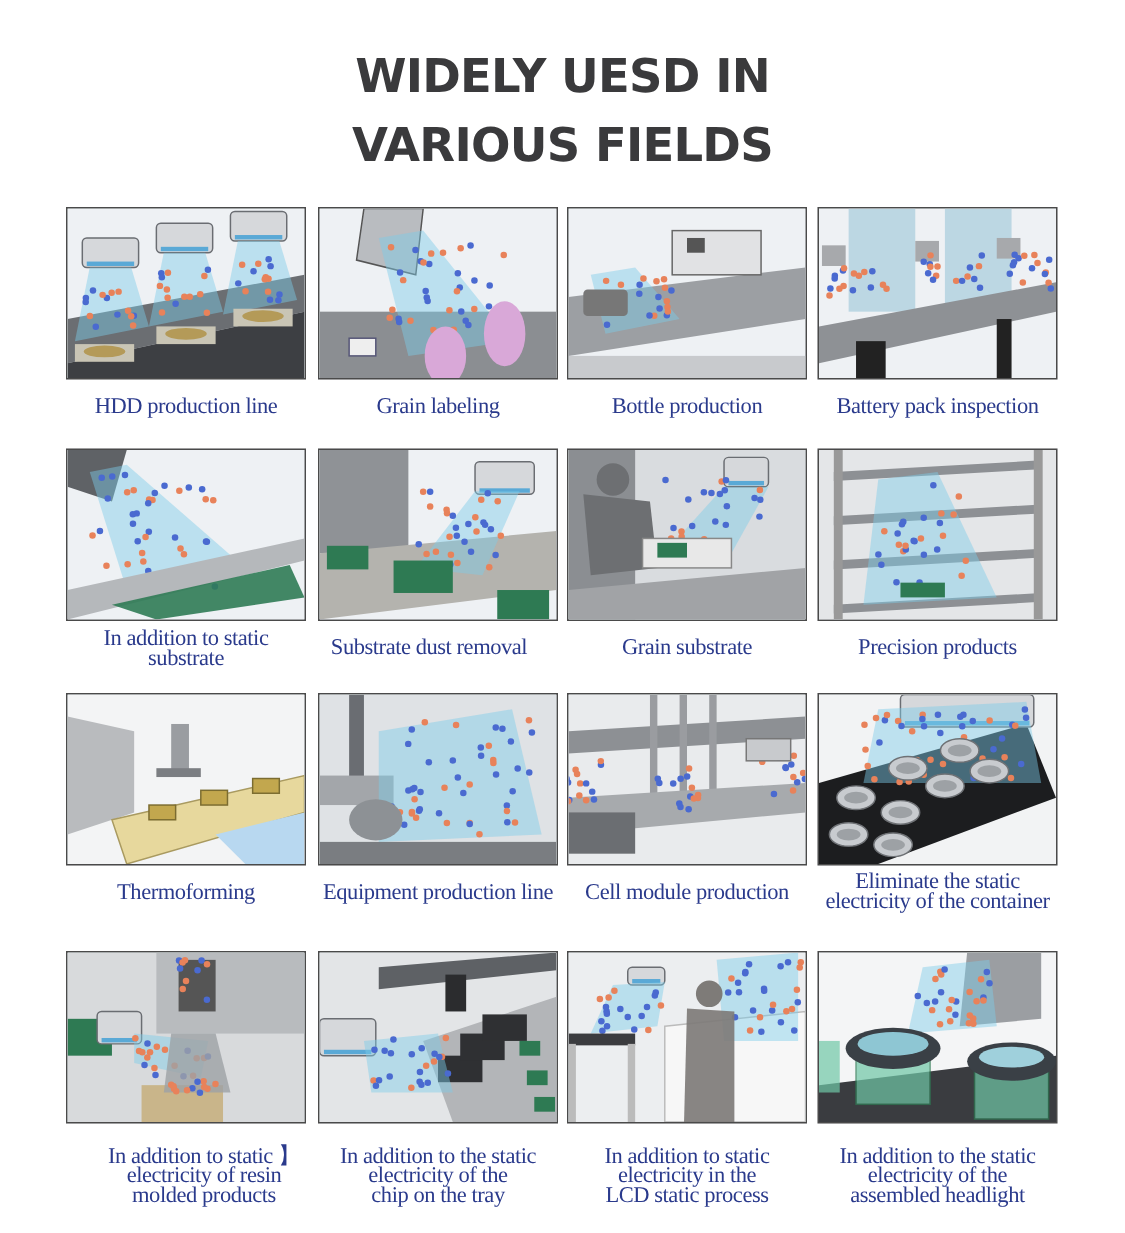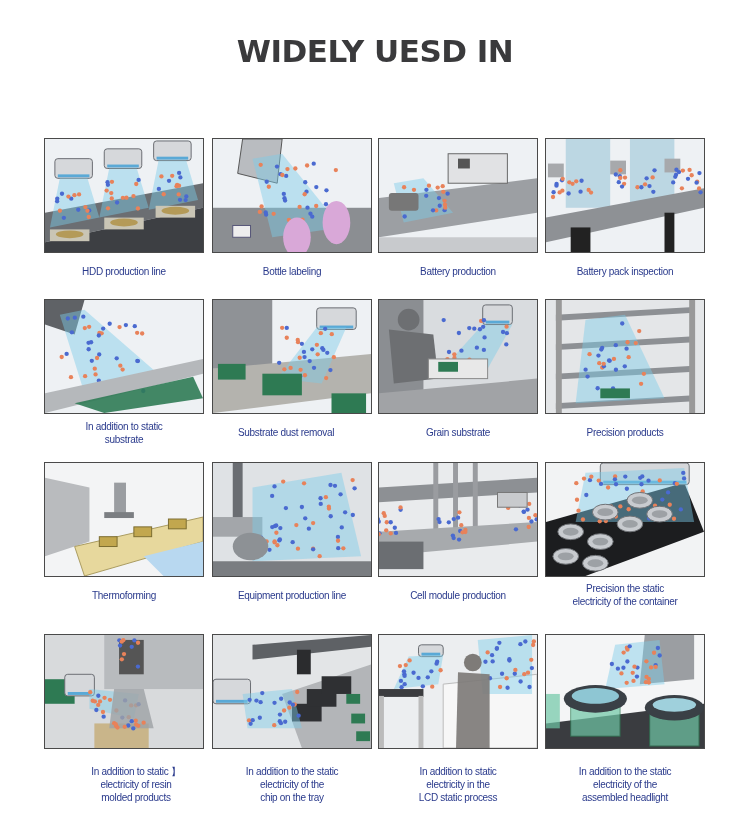--- a/index.html
+++ b/index.html
@@ -5,28 +5,29 @@
     html, body { margin: 0; padding: 0; background: #ffffff; }
     body { width: 750px; height: 822px; position: relative; overflow: hidden;
            font-family: "Liberation Sans", "DejaVu Sans", sans-serif; }
     .title { position: absolute; left: 0; top: 28px; width: 750px; text-align: center;
              color: #3a3a3c; font-weight: bold; font-size: 31px; line-height: 46px; letter-spacing: -0.5px;
              font-family: "DejaVu Sans", sans-serif; }
     .title div { display: block; }
     .tile { position: absolute; width: 160px; height: 115px; border: 1.5px solid #4a4a4a;
             box-sizing: border-box; overflow: hidden; background: #e9ecef; }
     .caption { position: absolute; width: 176px; text-align: center; color: #2a3a8c;
-               font-size: 10px; line-height: 13px; font-family: Liberation Sans, sans-serif; letter-spacing: -0.3px; }
+               font-size: 15px; line-height: 13px; font-family: Liberation Serif, serif; letter-spacing: -0.3px; }
     .tile svg { width: 100%; height: 100%; display: block; }
   </style>
 </head>
 <body>
 
 <div class="title">
   <div>WIDELY UESD IN</div>
+  <div>VARIOUS FIELDS</div>
 </div>
 
 <div id="grid">
     <div class="tile" style="left: 44px; top: 138px;">
       <svg viewBox="0 0 160 115" preserveAspectRatio="none">
         <rect width="160" height="115" fill="#eef1f4"></rect>
         <polygon points="0,75 160,45 160,70 0,105" fill="#6b6e72"></polygon>
         <polygon points="0,105 160,70 160,115 0,115" fill="#3d3f43"></polygon>
         <rect x="10" y="20" width="38" height="20" rx="3" fill="#d6d8db" stroke="#6a6d72" stroke-width="1"></rect>
             <rect x="13" y="36" width="32" height="3" fill="#5aa9d6"></rect>
@@ -129,21 +130,21 @@
         <circle cx="98.7" cy="76.1" r="2.2" fill="#4a6ad0"></circle>
         <circle cx="90.6" cy="82.2" r="2.2" fill="#e8825a"></circle>
         <circle cx="53.4" cy="74.8" r="2.2" fill="#4a6ad0"></circle>
         <circle cx="100.5" cy="79.0" r="2.2" fill="#4a6ad0"></circle>
         <ellipse cx="85" cy="100" rx="14" ry="20" fill="#d9a8d8"></ellipse>
         <ellipse cx="125" cy="85" rx="14" ry="22" fill="#d9a8d8"></ellipse>
         <rect x="20" y="88" width="18" height="12" fill="#eee" stroke="#557"></rect>
       </svg>
     </div>
     <div class="caption" style="left: 204px; top: 265px;">
-      <div>Bottle labeling</div>
+      <div>Grain labeling</div>
     </div>
     <div class="tile" style="left: 378px; top: 138px;">
       <svg viewBox="0 0 160 115" preserveAspectRatio="none">
         <rect width="160" height="115" fill="#eef1f4"></rect>
         <polygon points="0,60 160,40 160,75 0,100" fill="#9c9fa3"></polygon>
         <rect x="0" y="100" width="160" height="15" fill="#c8cacd"></rect>
         <rect x="70" y="15" width="60" height="30" fill="#e1e2e4" stroke="#666"></rect>
         <rect x="80" y="20" width="12" height="10" fill="#555"></rect>
         <polygon points="15,45 45,40 75,75 25,85" fill="#7ccbe8" opacity="0.45"></polygon>
         <circle cx="66.4" cy="62.9" r="2.2" fill="#e8825a"></circle>
@@ -165,21 +166,21 @@
         <circle cx="65.1" cy="53.8" r="2.2" fill="#e8825a"></circle>
         <circle cx="50.6" cy="47.5" r="2.2" fill="#e8825a"></circle>
         <circle cx="69.5" cy="55.6" r="2.2" fill="#4a6ad0"></circle>
         <circle cx="34.9" cy="57.9" r="2.2" fill="#4a6ad0"></circle>
         <circle cx="24.6" cy="68.8" r="2.2" fill="#e8825a"></circle>
         <circle cx="61.5" cy="67.9" r="2.2" fill="#4a6ad0"></circle>
         <rect x="10" y="55" width="30" height="18" fill="#777" rx="3"></rect>
       </svg>
     </div>
     <div class="caption" style="left: 370px; top: 265px;">
-      <div>Battery production</div>
+      <div>Bottle production</div>
     </div>
     <div class="tile" style="left: 545px; top: 138px;">
       <svg viewBox="0 0 160 115" preserveAspectRatio="none">
         <rect width="160" height="115" fill="#eef1f4"></rect>
         <rect x="20" y="0" width="45" height="70" fill="#bcd7e3"></rect>
         <rect x="85" y="0" width="45" height="70" fill="#bcd7e3"></rect>
         <polygon points="0,80 160,50 160,70 0,105" fill="#8e9195"></polygon>
         <rect x="2" y="25" width="16" height="14" fill="#a7a9ac"></rect>
         <circle cx="36.0" cy="42.5" r="2.2" fill="#4a6ad0"></circle>
         <circle cx="26.9" cy="45.6" r="2.2" fill="#e8825a"></circle>
@@ -625,21 +626,21 @@
         <ellipse cx="60" cy="50" rx="8" ry="4" fill="#9da1a5"></ellipse>
         <ellipse cx="95" cy="38" rx="13" ry="8" fill="#c8cbcf" stroke="#6e7175"></ellipse>
         <ellipse cx="95" cy="38" rx="8" ry="4" fill="#9da1a5"></ellipse>
         <ellipse cx="20" cy="95" rx="13" ry="8" fill="#c8cbcf" stroke="#6e7175"></ellipse>
         <ellipse cx="20" cy="95" rx="8" ry="4" fill="#9da1a5"></ellipse>
         <ellipse cx="50" cy="102" rx="13" ry="8" fill="#c8cbcf" stroke="#6e7175"></ellipse>
         <ellipse cx="50" cy="102" rx="8" ry="4" fill="#9da1a5"></ellipse>
       </svg>
     </div>
     <div class="caption" style="left: 537px; top: 582px;">
-      <div>Precision the static</div>
+      <div>Eliminate the static</div>
       <div>electricity of the container</div>
     </div>
     <div class="tile" style="left: 44px; top: 634px;">
       <svg viewBox="0 0 160 115" preserveAspectRatio="none">
         <rect width="160" height="115" fill="#eef1f4"></rect>
         <rect width="160" height="115" fill="#d8dadc"></rect>
         <rect x="60" y="0" width="100" height="55" fill="#b8bbbe"></rect>
         <rect x="75" y="5" width="25" height="35" fill="#555"></rect>
         <circle cx="80.0" cy="19.4" r="2.2" fill="#e8825a"></circle>
         <circle cx="75.3" cy="5.4" r="2.2" fill="#4a6ad0"></circle>

